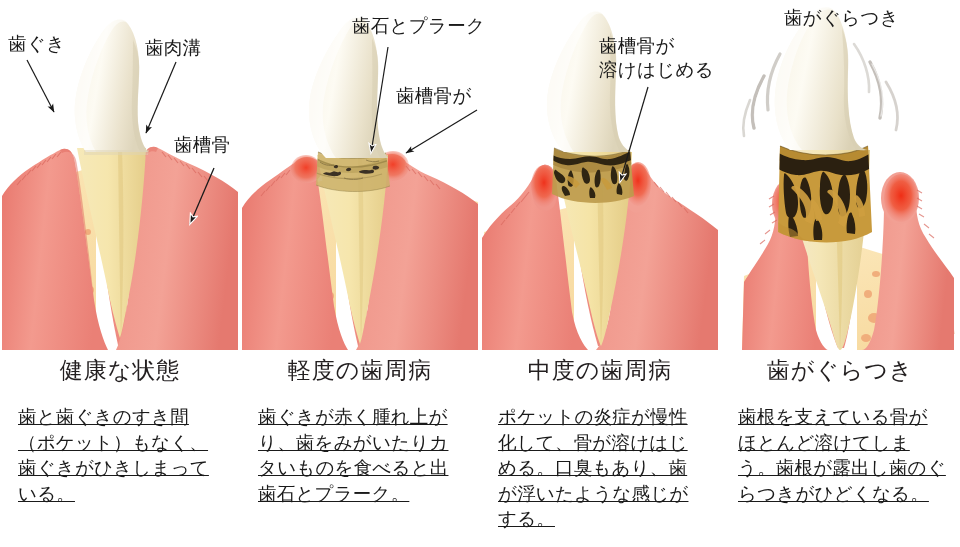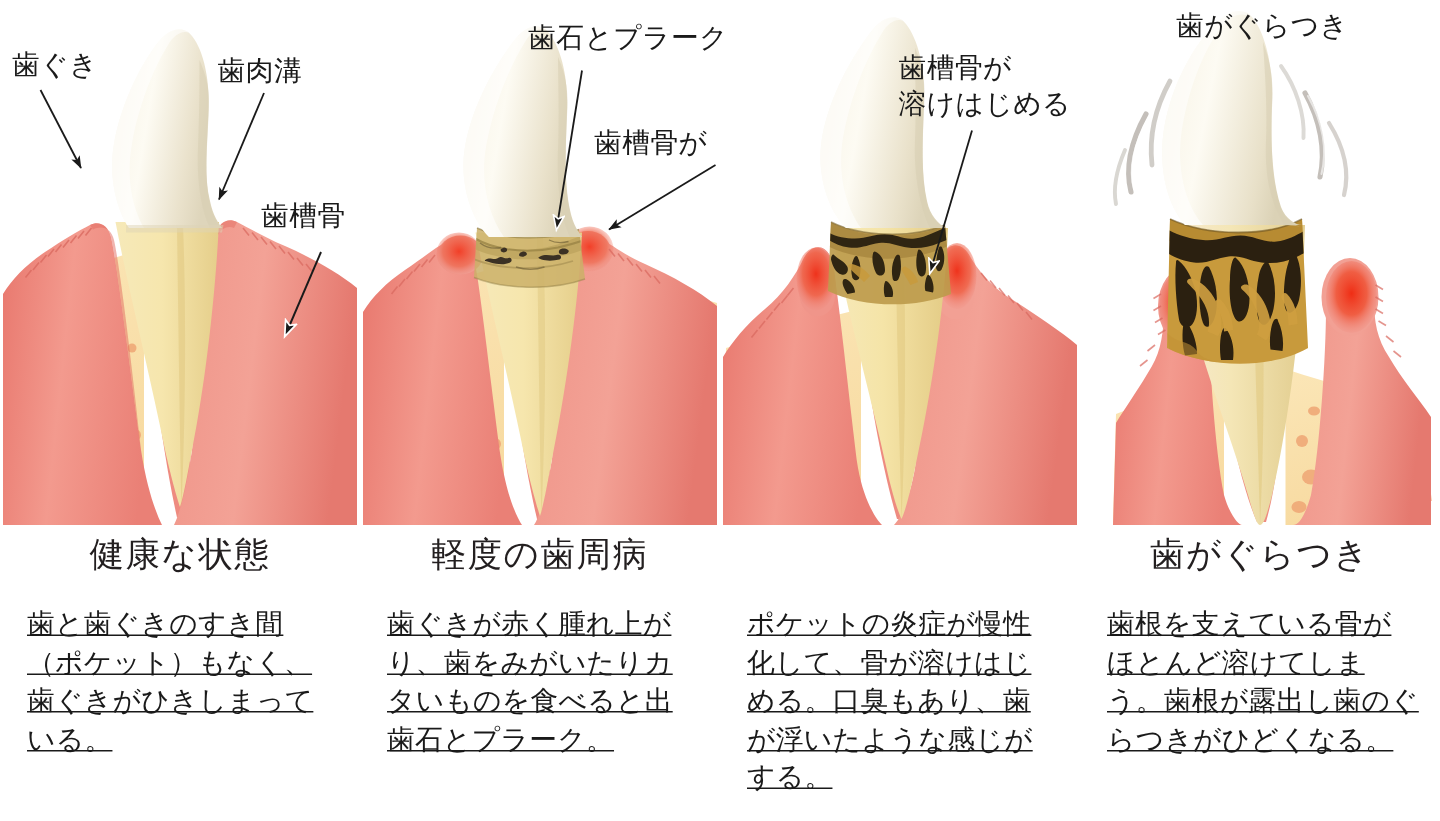--- a/index.html
+++ b/index.html
@@ -594,20 +594,21 @@
                  C135 94 134 116 138 134 C140 144 146 149 150 152 Z" fill="url(#p3crown)"></path>
         <path d="M100 22 C88 38 73 64 68 92 C64 116 72 140 84 152 L94 152
                  C84 138 78 116 82 92 C87 64 98 38 108 22 C112 15 118 12 122 14
                  C118 8 108 11 100 22 Z" fill="#ffffff" opacity="0.55"></path>
         <path d="M130 32 C136 46 137 56 136 72 C135 96 134 118 138 136
                  C140 145 146 150 150 152 L140 152 C134 140 129 118 130 94
                  C131 70 130 48 130 32 Z" fill="#d7cdb2" opacity="0.55"></path>
       </svg>
     </div>
 
+    <div class="caption-title">中度の歯周病</div>
     <div class="caption-body">ポケットの炎症が慢性化して、骨が溶けはじめる。口臭もあり、歯が浮いたような感じがする。</div>
   </div>
 
   <div class="panel" style="left:720px;">
     <div class="panel-art">
       <svg width="240" height="350" viewBox="0 0 240 350" xmlns="http://www.w3.org/2000/svg">
         <defs>
           <linearGradient id="p4crown" x1="0" y1="0" x2="1" y2="0.3">
             <stop offset="0" stop-color="#f6f1e2"></stop>
             <stop offset="0.42" stop-color="#fdfbf3"></stop>

